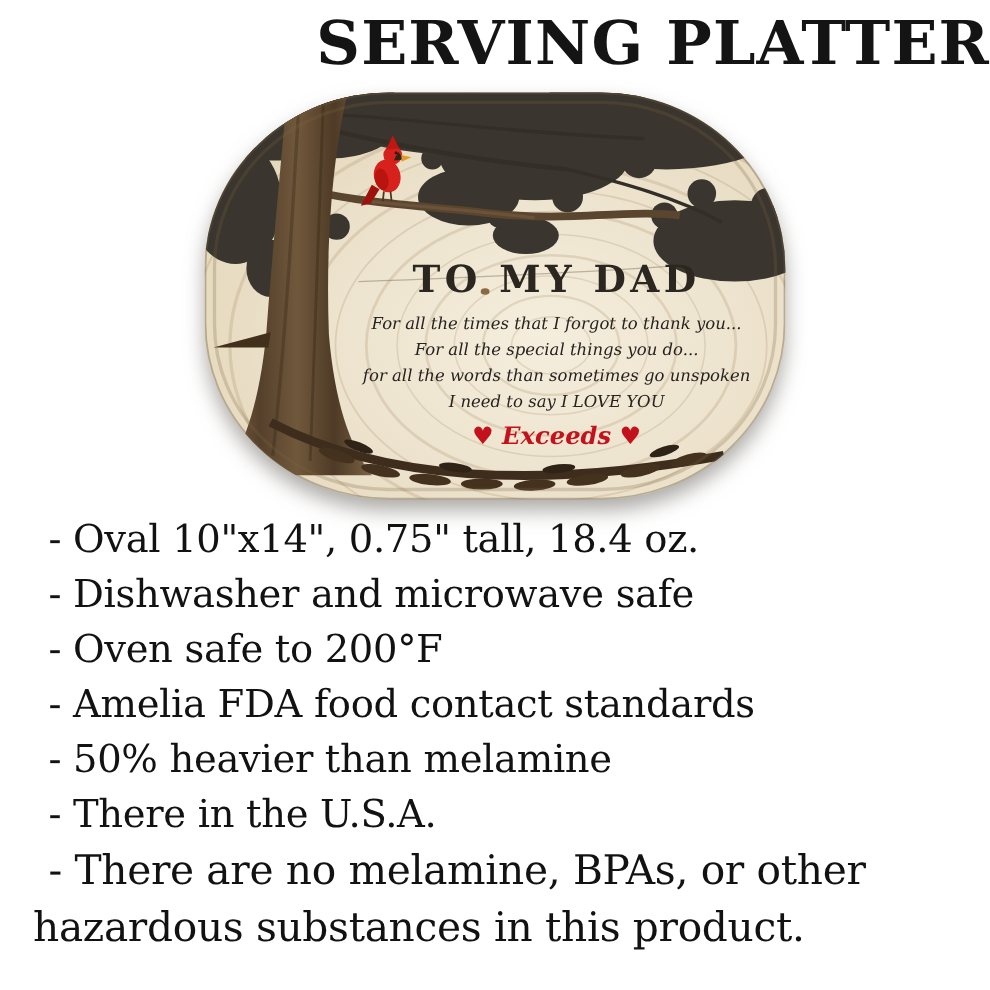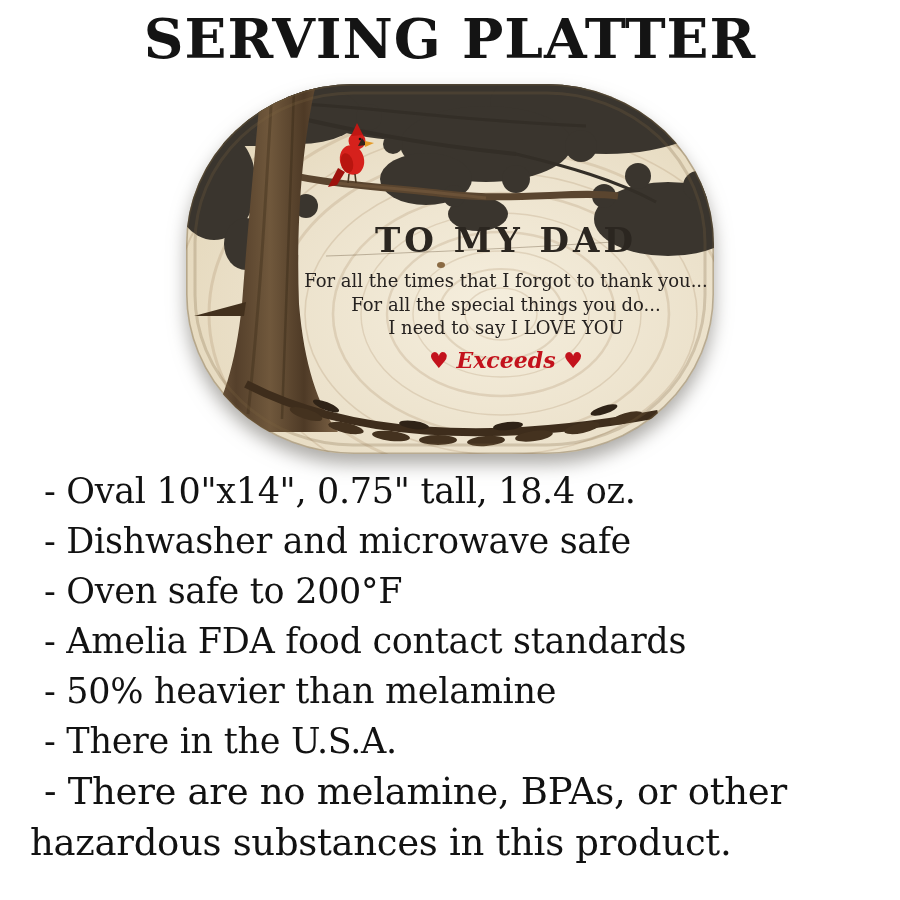--- a/index.html
+++ b/index.html
@@ -1,26 +1,26 @@
 <!DOCTYPE html>
 <html><head>
 <meta charset="utf-8">
 <style>
   html,body{margin:0;padding:0;background:#ffffff;}
   #canvas{position:relative;width:900px;height:900px;background:#ffffff;overflow:hidden;
           font-family:"DejaVu Serif","Liberation Serif",serif;}
-  .product-title{position:absolute;left:0;top:6px;width:900px;text-align:center;
+  .product-title{position:absolute;left:0;top:6px;width:900px;text-align:right;
     font-size:55px;font-weight:bold;letter-spacing:1px;color:#141414;}
   .platter-wrap{position:absolute;left:186px;top:84px;width:528px;height:374px;}
   .platter-svg{position:absolute;left:0;top:0;
     filter:drop-shadow(0 10px 9px rgba(90,85,78,0.50));}
-  .plate-text{position:absolute;left:110px;top:138px;width:420px;text-align:center;z-index:3;}
+  .plate-text{position:absolute;left:110px;top:152px;width:420px;text-align:center;z-index:3;}
   .plate-heading{font-size:34px;font-weight:bold;letter-spacing:4px;color:#2b2620;
     margin:0 0 10px 0;line-height:1.1;}
-  .poem-line{font-size:18px;line-height:23.5px;font-weight:500;
+  .poem-line{font-size:15px;line-height:23.5px;font-style:italic;font-weight:500;
     color:#262220;white-space:nowrap;}
   .plate-signature{margin-top:7px;font-size:22px;font-weight:bold;font-style:italic;
     color:#c3121c;}
   .features{position:absolute;left:30px;top:466px;width:852px;color:#121212;}
   .feature-item{font-size:35px;line-height:50px;letter-spacing:-0.3px;
     text-indent:14px;padding-left:14px;margin-left:-14px;}
   .feature-item:last-child{font-size:37px;line-height:51px;}
 </style>
 </head>
 <body>
@@ -150,20 +150,21 @@
         <rect x="9" y="9" width="510" height="352" rx="158" ry="150" fill="none" stroke="#7d643e" stroke-opacity="0.25" stroke-width="3"></rect>
       </g>
 
       <rect x="0.8" y="0.8" width="526.4" height="368.4" rx="167" ry="159" fill="none" stroke="#6e593a" stroke-opacity="0.4" stroke-width="1.6"></rect>
     </svg>
 
     <div class="plate-text">
       <div class="plate-heading">TO MY DAD</div>
       <div class="poem-line">For all the times that I forgot to thank you...</div>
       <div class="poem-line">For all the special things you do...</div>
+      <div class="poem-line">for all the words than sometimes go unspoken</div>
       <div class="poem-line">I need to say I LOVE YOU</div>
       <div class="plate-signature">♥ Exceeds ♥</div>
     </div>
   </div>
 
   <div class="features">
     <div class="feature-item">- Oval 10"x14", 0.75" tall, 18.4 oz.</div>
     <div class="feature-item">- Dishwasher and microwave safe</div>
     <div class="feature-item">- Oven safe to 200°F</div>
     <div class="feature-item">- Amelia FDA food contact standards</div>

